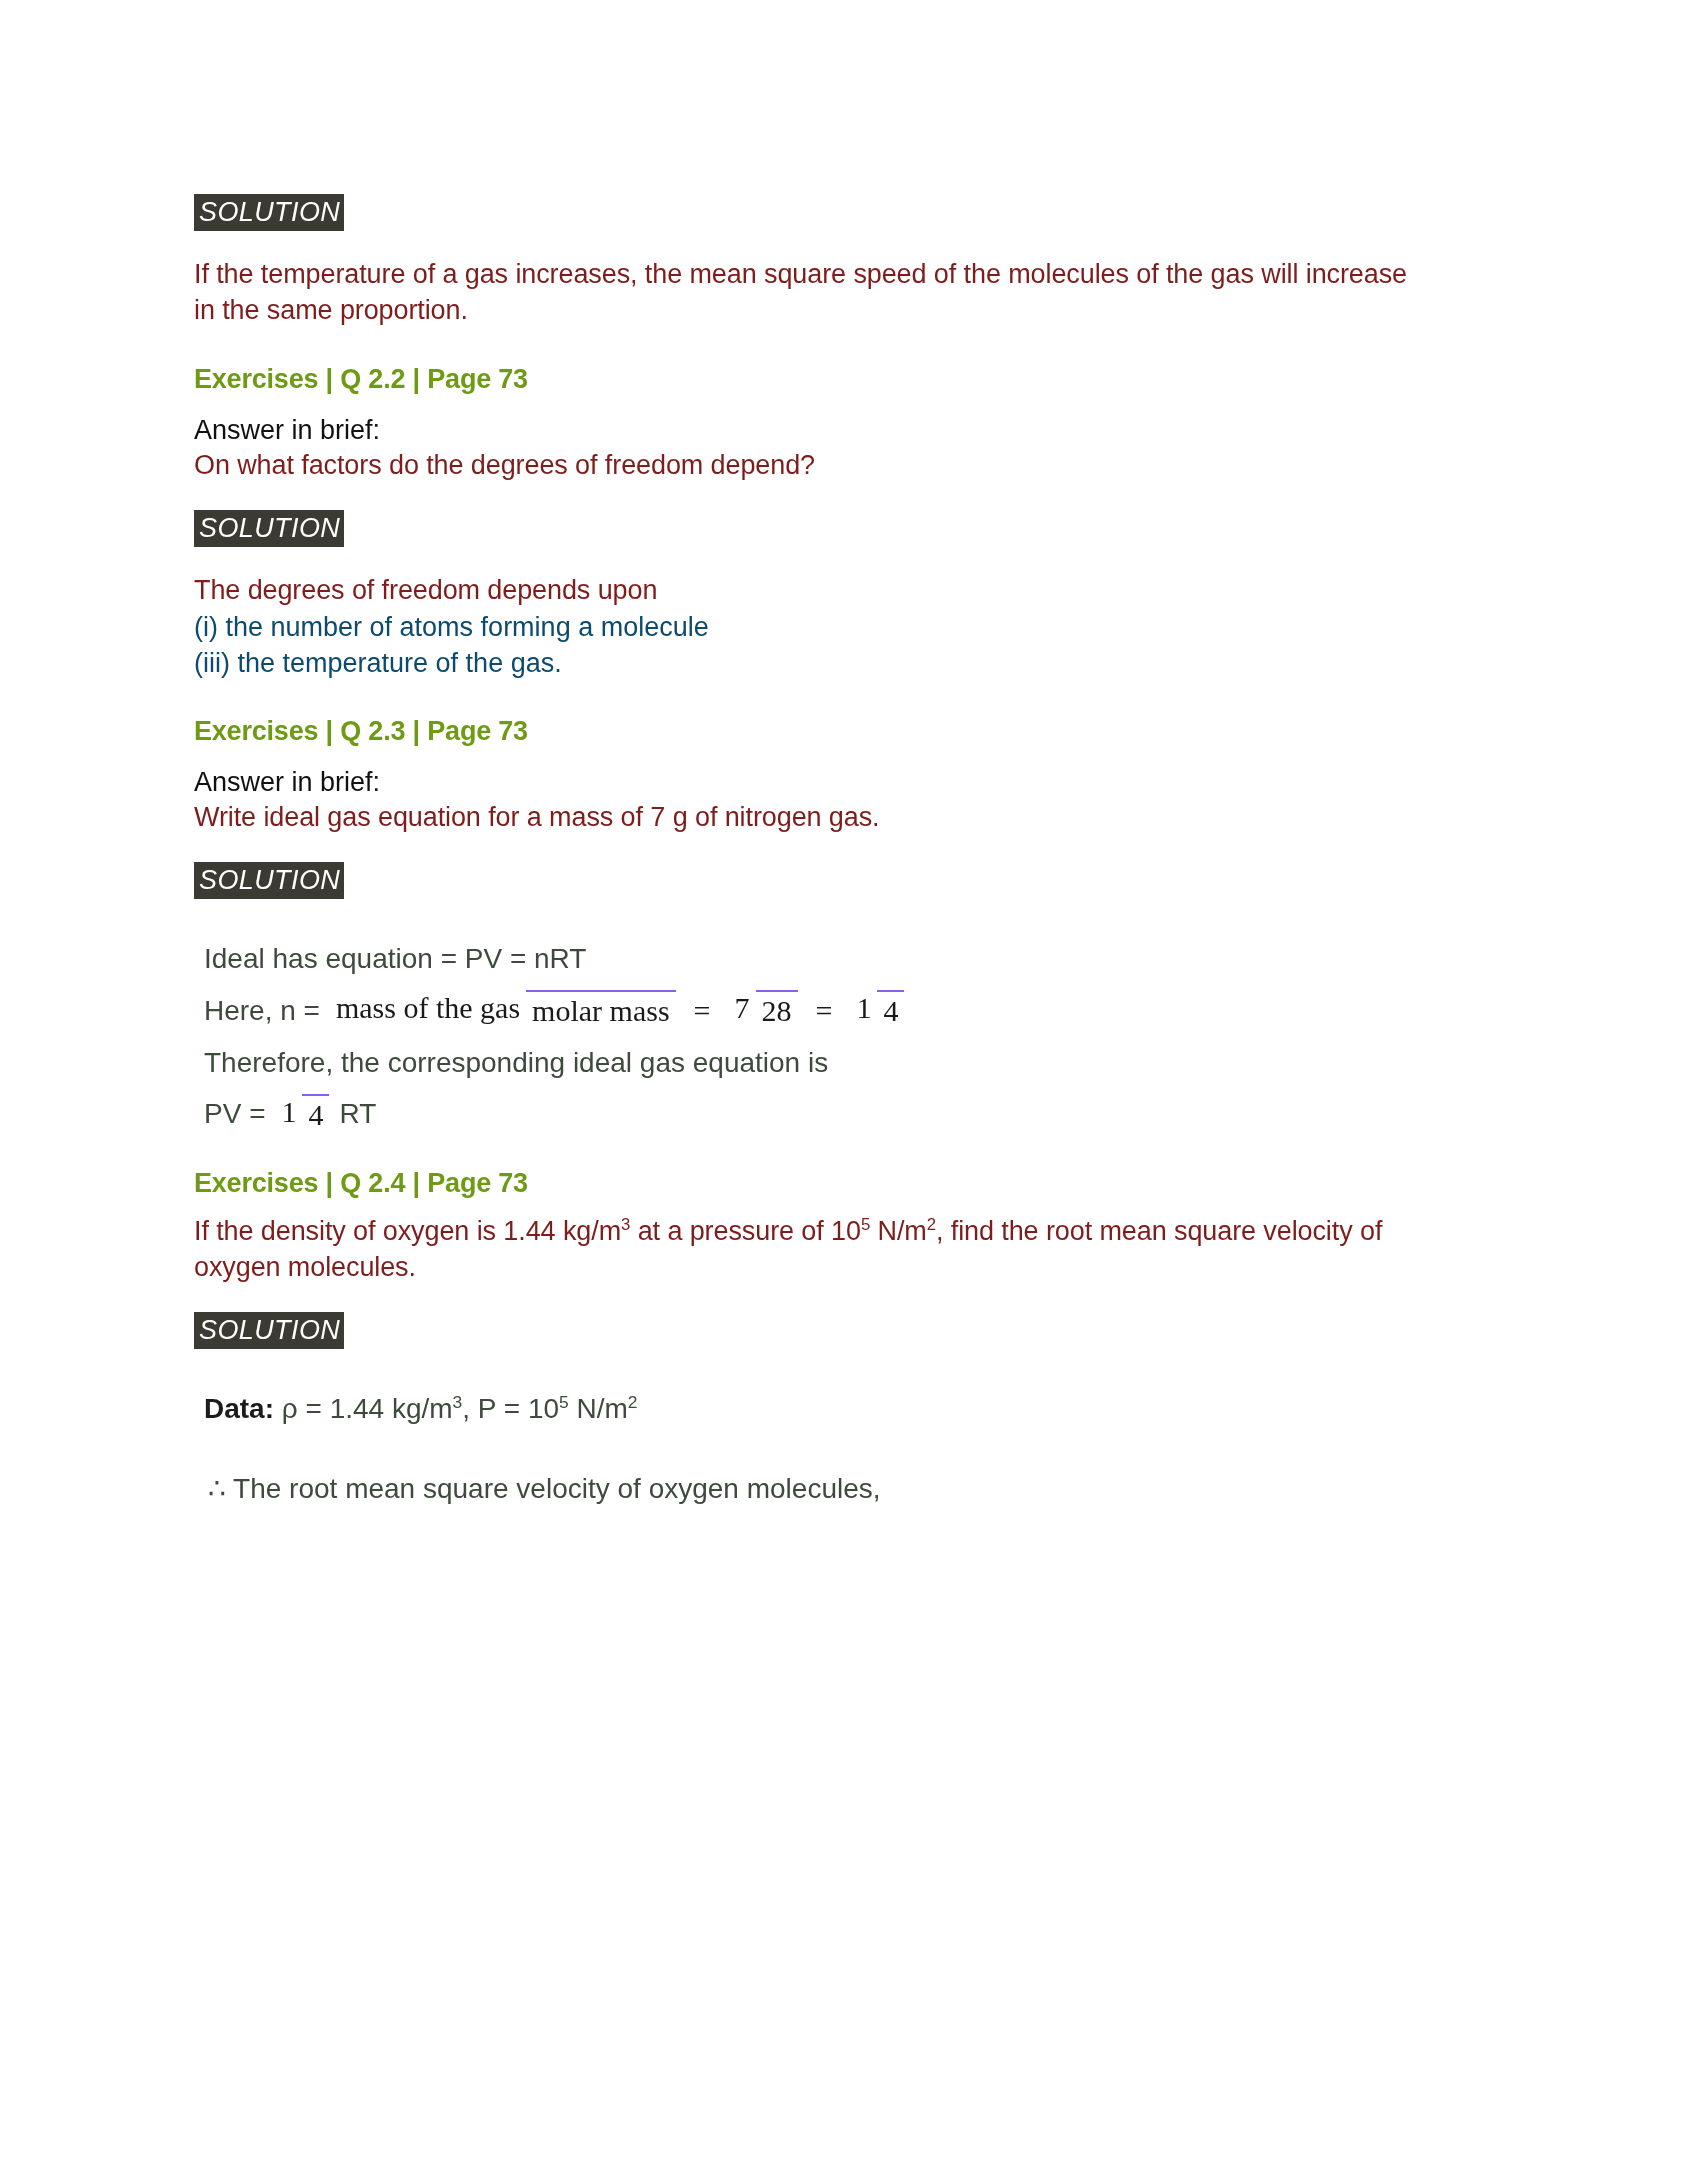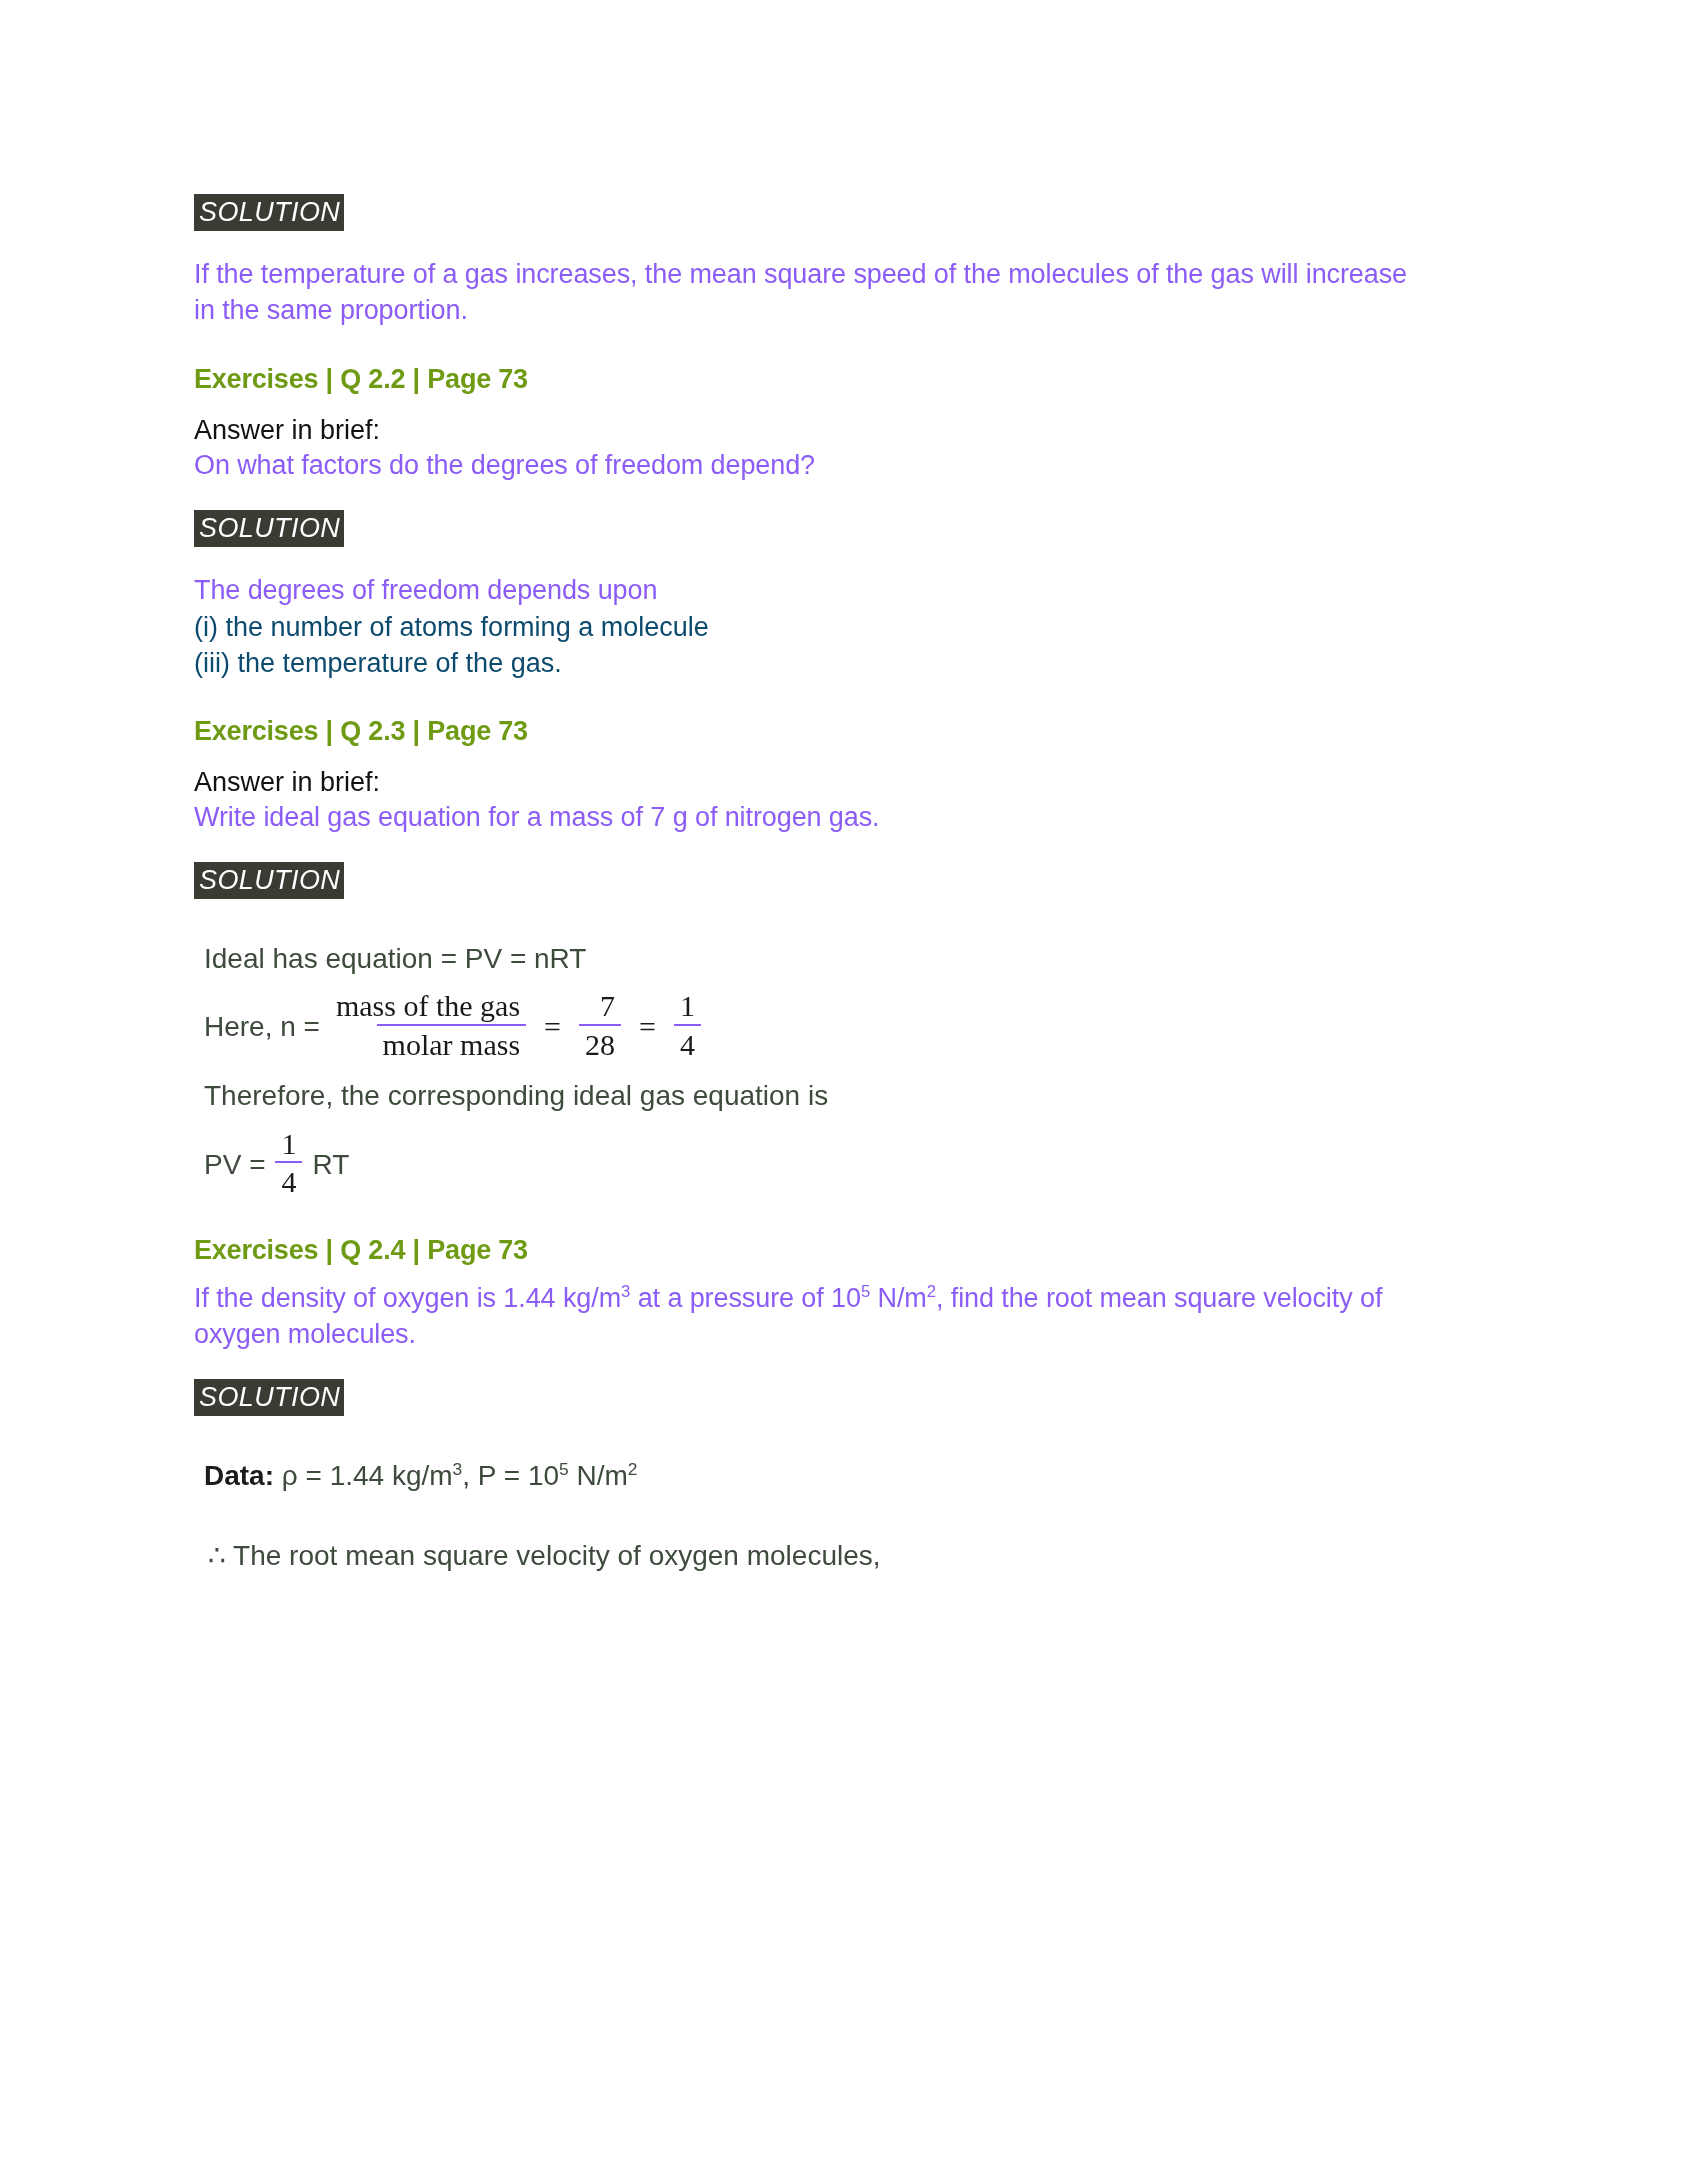--- a/index.html
+++ b/index.html
@@ -36,21 +36,21 @@
     letter-spacing: 0.4px;
     line-height: 1.12;
     padding: 3px 4px 4px 5px;
     margin: 0;
   }
 
   
   .body-text {
     font-size: 27px;
     line-height: 1.33;
-    color: #8b5cf6;
+    color: #7f1d1d;
     margin: 26px 0 0 0;
     max-width: 1242px;
     letter-spacing: -0.1px;
   }
   .body-text.tight { margin-top: 0; }
 
   
   .exercise-heading {
     color: #6e9a14;
     font-weight: bold;
@@ -86,22 +86,21 @@
   }
   .math-line {
     margin: 0;
     padding: 0;
     line-height: 1.4;
   }
 
   
   .frac {
     display: inline-flex;
-    flex-direction: column;
-    align-items: flex-end;
+    align-items: center;
     vertical-align: middle;
     font-family: "Liberation Serif", serif;
     color: #1a1a1a;
     margin: 0 10px;
     position: relative;
     top: -2px;
   }
   .frac .num {
     display: block;
     padding: 0 6px 2px 6px;

